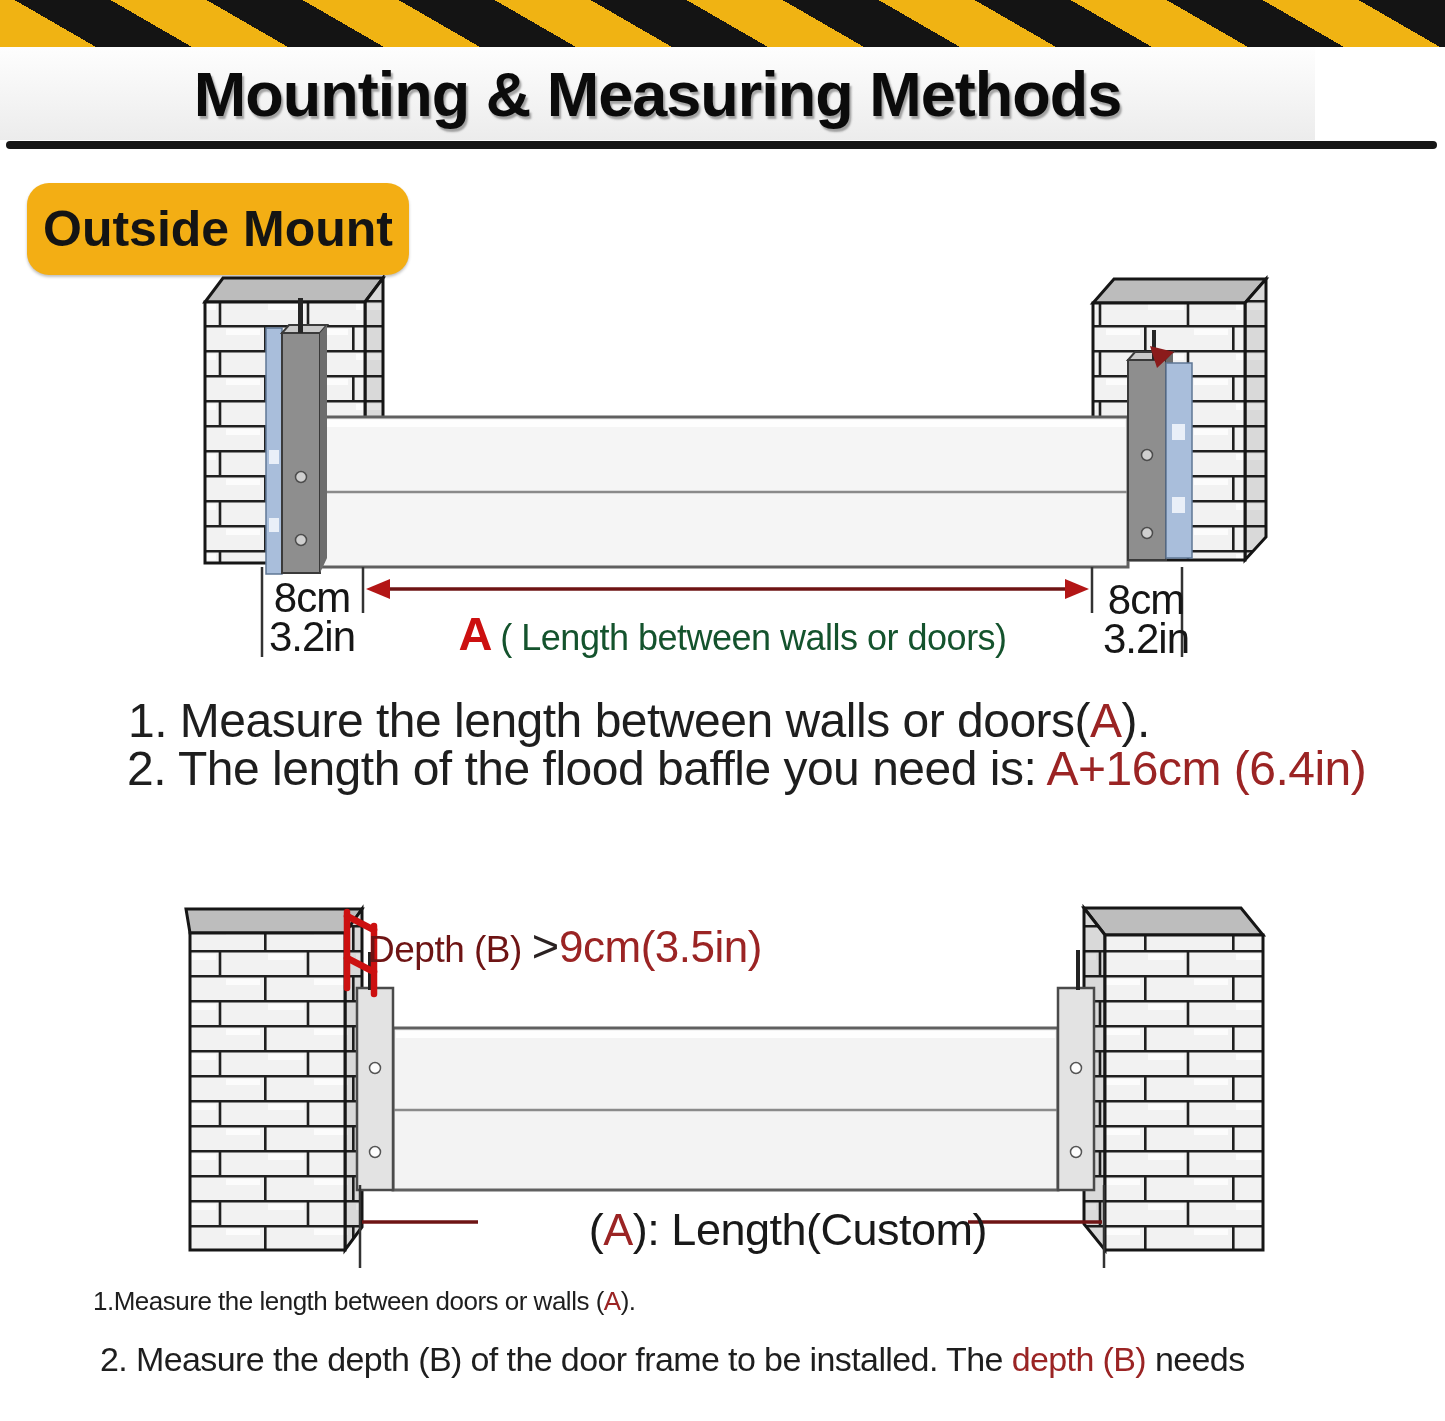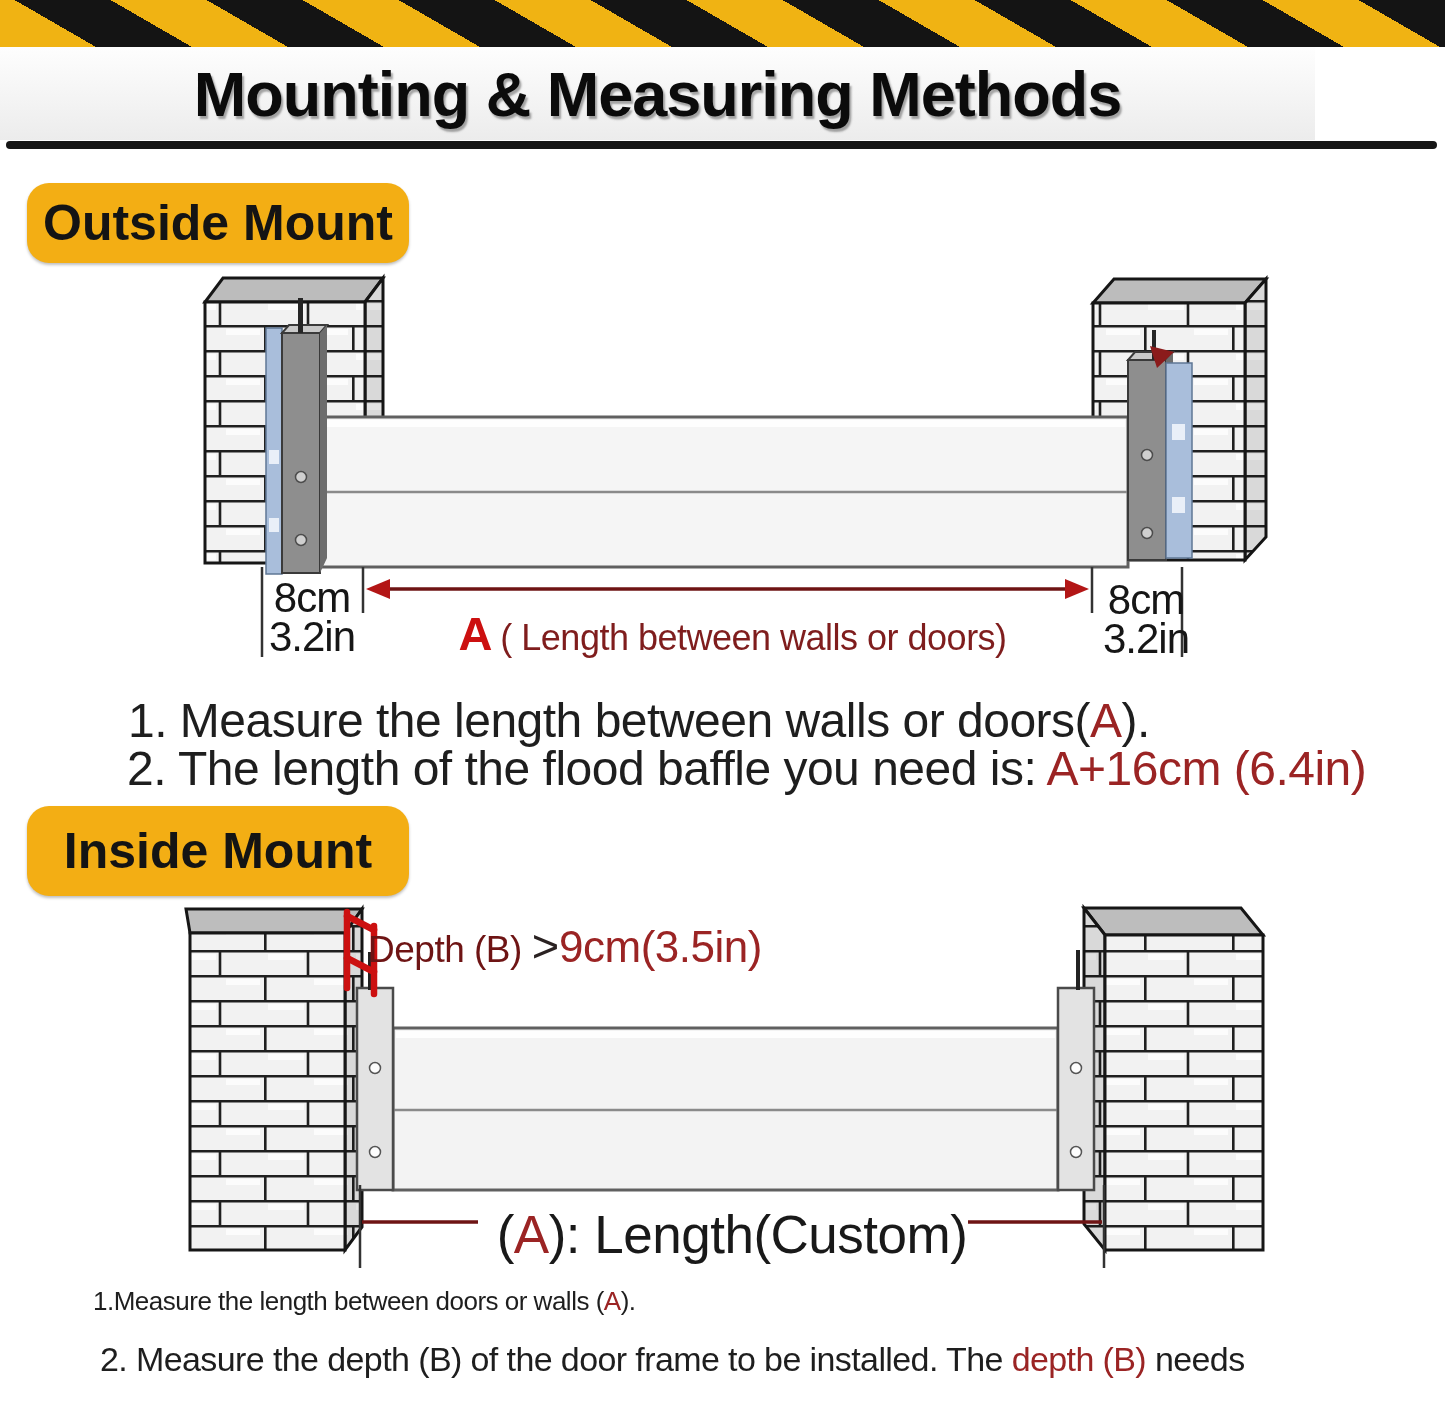--- a/index.html
+++ b/index.html
@@ -39,26 +39,26 @@
   .f-bracket{fill:var(--gray-bracket);}
   .s-redline{stroke:var(--red-dark);}
   .f-redhead{fill:var(--red-arrowhead);}
   .s-ladder{stroke:var(--red-bright);}
   
   .dim{font-size:42px;letter-spacing:-1px;color:#161616;white-space:nowrap;text-align:center;}
   .ins{font-size:48px;letter-spacing:-.5px;color:#1e1e1e;white-space:nowrap;}
   .red{color:var(--red-annotation);}
   .span-label{white-space:nowrap;text-align:center;}
   .span-label .letter{font-size:47px;font-weight:bold;color:var(--red-bright);}
-  .span-label .rest{font-size:36px;color:#7f1d1d;letter-spacing:-.5px;margin-left:8px;}
+  .span-label .rest{font-size:36px;color:#14532d;letter-spacing:-.5px;margin-left:8px;}
   .depth-label{white-space:nowrap;}
   .depth-label .d1{font-size:37px;color:var(--red-dark);letter-spacing:-.5px;}
   .depth-label .gt{font-size:47px;color:#2a2222;}
   .depth-label .d2{font-size:44px;color:var(--red-annotation);letter-spacing:-.5px;}
-  .len-label{font-size:53px;letter-spacing:-.5px;color:#191919;white-space:nowrap;text-align:center;}
+  .len-label{font-size:45px;letter-spacing:-.5px;color:#191919;white-space:nowrap;text-align:right;}
   .para{font-size:34px;letter-spacing:-.6px;color:#1e1e1e;line-height:43px;text-indent:43px;}
 </style>
 </head>
 <body>
 
 <div class="page">
 
   <div class="tape"></div>
   <div class="title-band">
     <div class="title">Mounting &amp; Measuring Methods</div>
@@ -186,43 +186,40 @@
 
       <g>
         <line x1="360" y1="1185" x2="360" y2="1268" stroke="#333" stroke-width="2.5"></line>
         <line x1="1104" y1="1185" x2="1104" y2="1268" stroke="#333" stroke-width="2.5"></line>
         <line class="s-redline" x1="362" y1="1222" x2="478" y2="1222" stroke-width="3.5"></line>
         <line class="s-redline" x1="968" y1="1222" x2="1102" y2="1222" stroke-width="3.5"></line>
       </g>
     </g>
   </svg>
 
-  <div class="badge" style="top:183px;height:80px;">
+  <div class="badge" style="top:183px;height:92px;">
     <span>Outside Mount</span>
   </div>
 
   <div class="abs dim" style="left:252px;top:574px;width:120px;">8cm</div>
   <div class="abs dim" style="left:252px;top:613px;width:120px;">3.2in</div>
   <div class="abs dim" style="left:1094px;top:576px;width:104px;">8cm</div>
   <div class="abs dim" style="left:1094px;top:615px;width:104px;">3.2in</div>
 
   <div class="abs span-label" style="left:375px;top:606px;width:715px;">
     <span class="letter">A</span><span class="rest">( Length between walls or doors)</span>
   </div>
 
   <div class="abs ins" style="left:128px;top:693px;">
     <span>1. Measure the length between walls or doors(</span><span class="red">A</span><span>).</span>
   </div>
   <div class="abs ins" style="left:112px;top:741px;margin-left:15px;">
     <span>2. The length of the flood baffle you need is: </span><span class="red">A+16cm (6.4in)</span>
   </div>
 
-  <div class="badge" style="top:806px;height:90px;">
-    <span>Inside Mount</span>
-  </div>
 
   <div class="abs depth-label" style="left:368px;top:918px;">
     <span class="d1">Depth (B) </span><span class="gt">&gt;</span><span class="d2">9cm(3.5in)</span>
   </div>
 
   <div class="abs len-label" style="left:477px;top:1204px;width:510px;">
     <span>(</span><span class="red">A</span><span>): Length(Custom)</span>
   </div>
 
   <div class="abs ins" style="left:93px;top:1286px;font-size:26px;">

